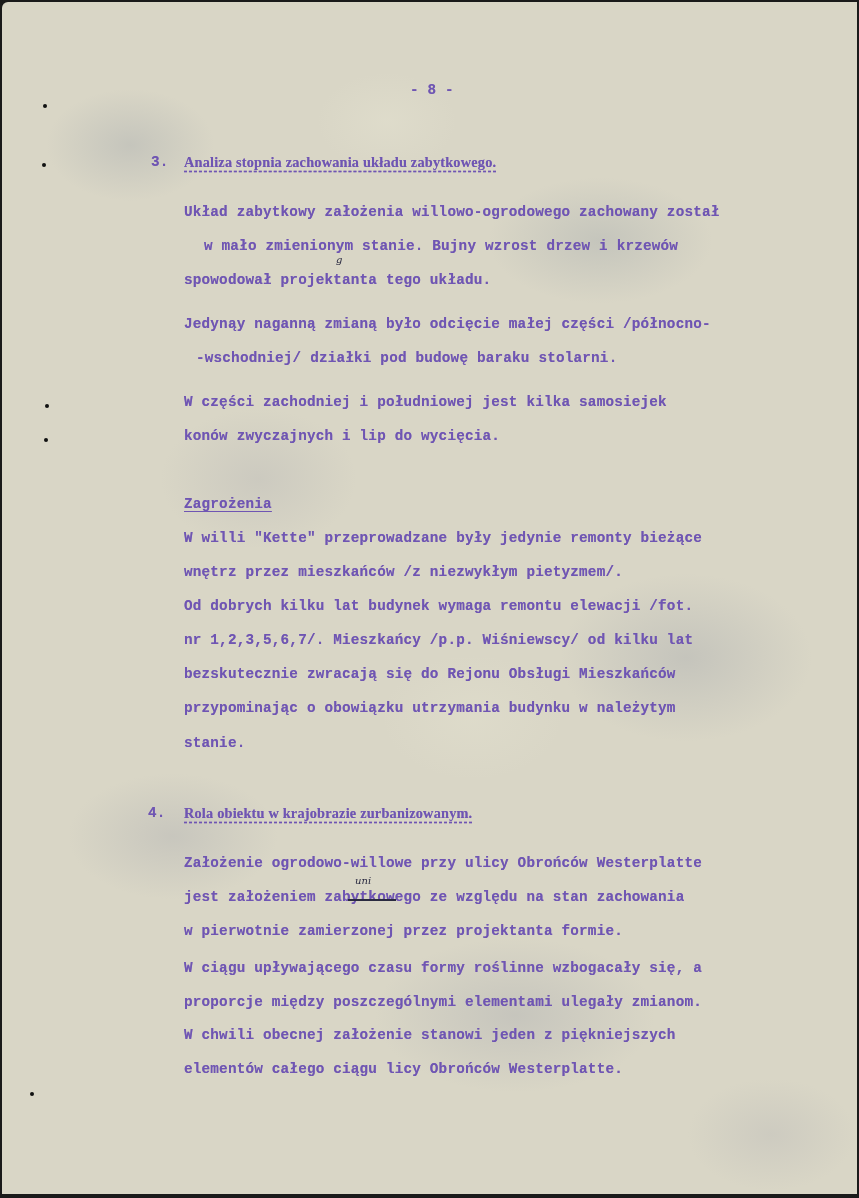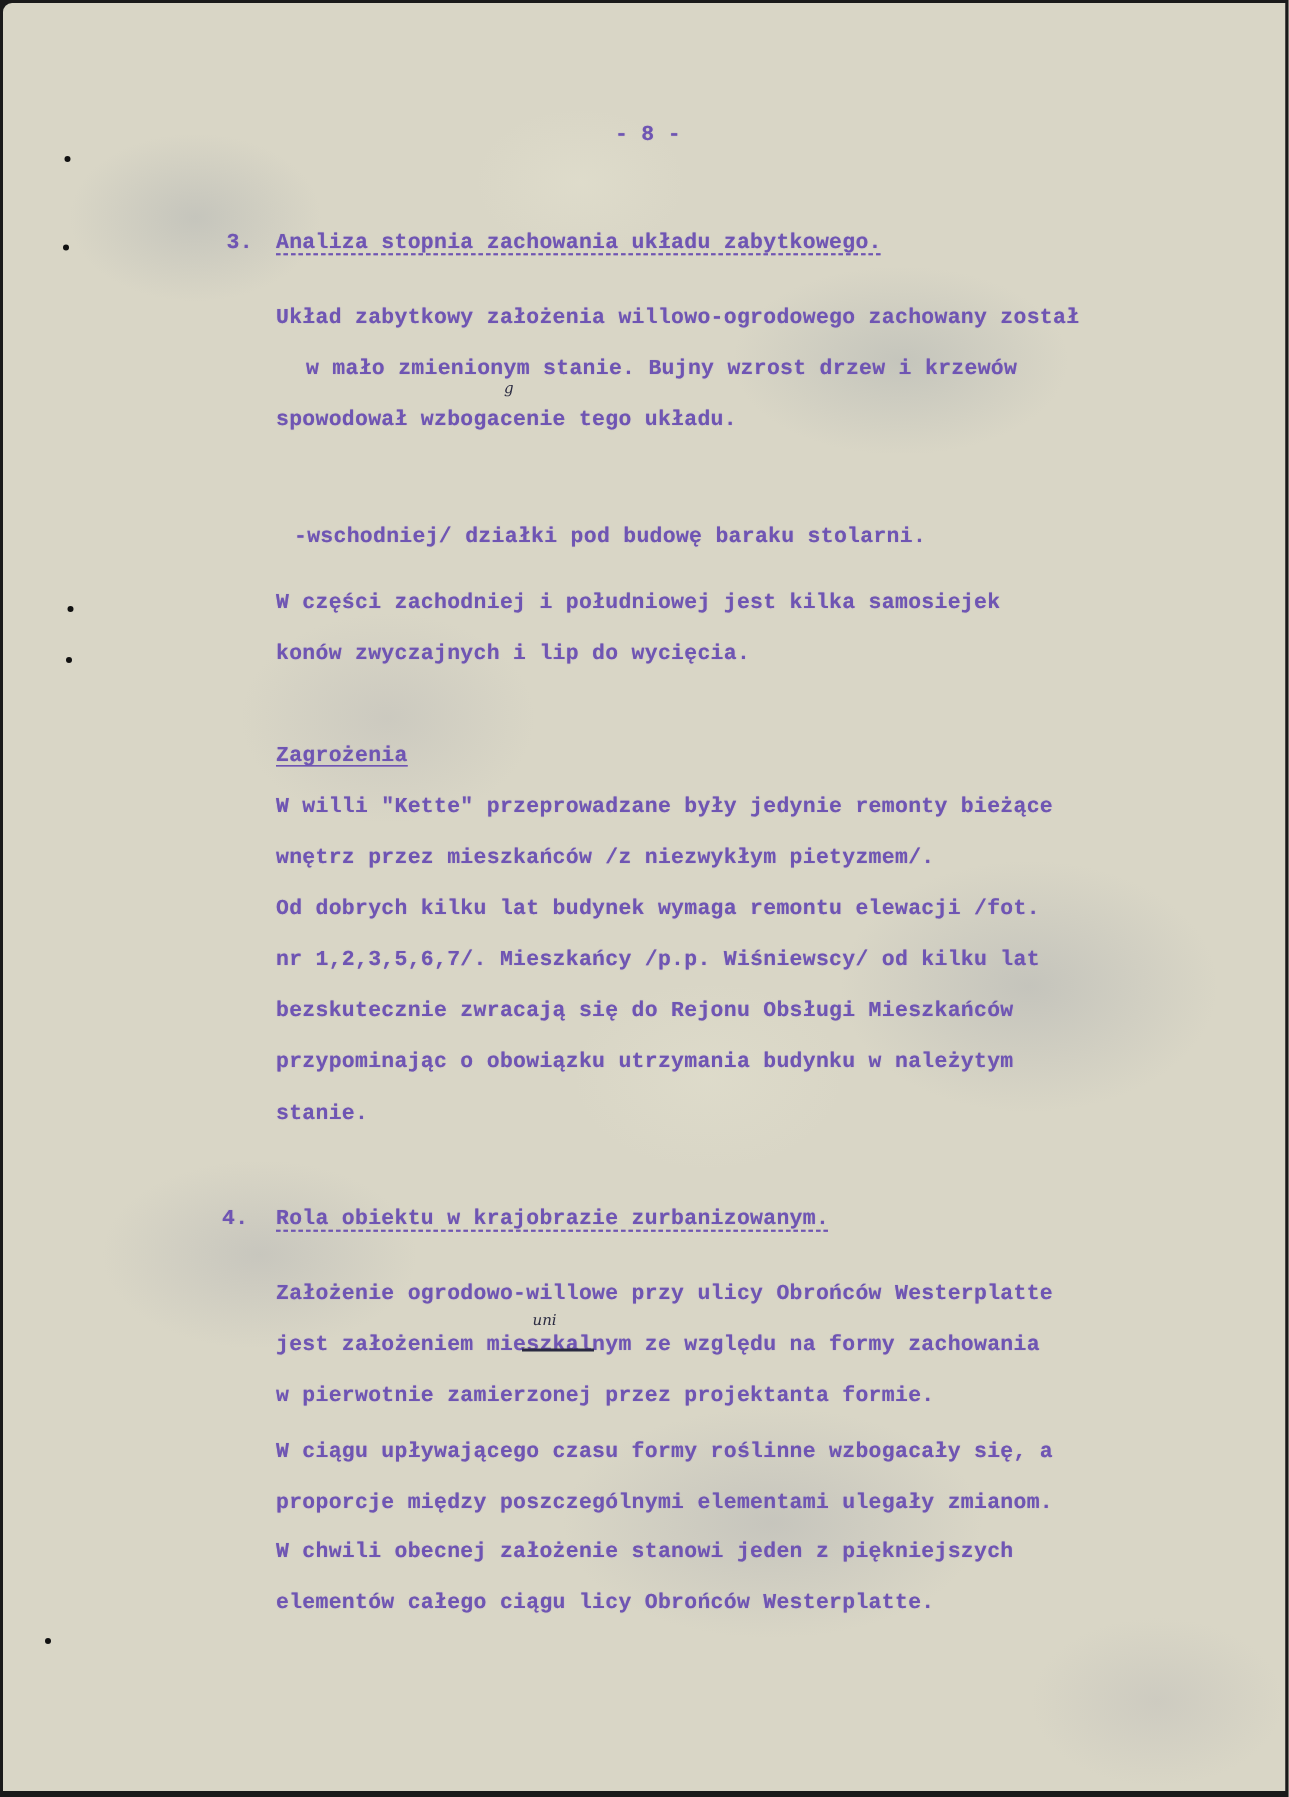--- a/index.html
+++ b/index.html
@@ -26,21 +26,21 @@
     .txt {
       position: absolute;
       font-family: "Liberation Mono", "DejaVu Sans Mono", monospace;
       font-size: 14.3px;
       font-weight: bold;
       color: #6f55b3;
       white-space: pre;
       letter-spacing: 0.2px;
       text-shadow: 0 0 0.6px rgba(111,85,179,0.6);
     }
-    .head { text-decoration: underline; text-decoration-style: dashed; text-underline-offset: 4px; }
+    .head { text-decoration: underline; text-decoration-style: dashed; text-underline-offset: 4px; font-family: Liberation Serif, serif; }
     .dot { position: absolute; width: 4px; height: 4px; border-radius: 50%; background: #111; }
     .hand {
       position: absolute; font-family: "DejaVu Serif", serif; font-size: 10px;
       color: #2a2a40; font-style: italic;
     }
     .strike { position: absolute; height: 1.5px; background: #2a2a40; }
   </style>
 </head>
 <body>
 
@@ -52,42 +52,43 @@
   <div class="dot" style="left:42px;top:436px;"></div>
   <div class="dot" style="left:28px;top:1090px;"></div>
 
   <div class="txt" style="left:408px;top:80px;">- 8 -</div>
 
   <div class="txt" style="left:149px;top:152px;">3.</div>
   <div class="txt head" style="left:182px;top:152px;">Analiza stopnia zachowania układu zabytkowego.</div>
 
   <div class="txt" style="left:182px;top:202px;">Układ zabytkowy założenia willowo-ogrodowego zachowany został</div>
   <div class="txt" style="left:182px;top:236px;margin-left:20px;">w mało zmienionym stanie. Bujny wzrost drzew i krzewów</div>
-  <div class="txt" style="left:182px;top:270px;">spowodował wzbogacenie tego układu.</div>
+  <div class="txt" style="left:182px;top:270px;">spowodował projektanta tego układu.</div>
   <div class="hand" style="left:334px;top:252px;">g</div>
 
+  <div class="txt" style="left:182px;top:314px;">Jedynąy naganną zmianą było odcięcie małej części /północno-</div>
   <div class="txt" style="left:178px;top:348px;margin-left:16px;">-wschodniej/ działki pod budowę baraku stolarni.</div>
 
   <div class="txt" style="left:182px;top:392px;">W części zachodniej i południowej jest kilka samosiejek</div>
   <div class="txt" style="left:182px;top:426px;">konów zwyczajnych i lip do wycięcia.</div>
 
   <div class="txt" style="left:182px;top:494px;text-decoration:underline;text-underline-offset:3px;">Zagrożenia</div>
   <div class="txt" style="left:182px;top:528px;">W willi "Kette" przeprowadzane były jedynie remonty bieżące</div>
   <div class="txt" style="left:182px;top:562px;">wnętrz przez mieszkańców /z niezwykłym pietyzmem/.</div>
   <div class="txt" style="left:182px;top:596px;">Od dobrych kilku lat budynek wymaga remontu elewacji /fot.</div>
   <div class="txt" style="left:182px;top:630px;text-align:right;">nr 1,2,3,5,6,7/. Mieszkańcy /p.p. Wiśniewscy/ od kilku lat</div>
   <div class="txt" style="left:182px;top:664px;">bezskutecznie zwracają się do Rejonu Obsługi Mieszkańców</div>
   <div class="txt" style="left:182px;top:698px;">przypominając o obowiązku utrzymania budynku w należytym</div>
   <div class="txt" style="left:182px;top:733px;">stanie.</div>
 
   <div class="txt" style="left:146px;top:803px;">4.</div>
   <div class="txt" style="left:182px;top:853px;">Założenie ogrodowo-willowe przy ulicy Obrońców Westerplatte</div>
 
   <div class="txt head" style="left:182px;top:803px;">Rola obiektu w krajobrazie zurbanizowanym.</div>
-  <div class="txt" style="left:182px;top:887px;">jest założeniem mieszkalnym ze względu na formy zachowania</div>
+  <div class="txt" style="left:182px;top:887px;">jest założeniem zabytkowego ze względu na stan zachowania</div>
   <div class="hand" style="left:353px;top:873px;">uni</div>
   <div class="strike" style="left:346px;top:897px;width:48px;"></div>
   <div class="txt" style="left:182px;top:921px;">w pierwotnie zamierzonej przez projektanta formie.</div>
   <div class="txt" style="left:182px;top:958px;">W ciągu upływającego czasu formy roślinne wzbogacały się, a</div>
   <div class="txt" style="left:182px;top:992px;">proporcje między poszczególnymi elementami ulegały zmianom.</div>
   <div class="txt" style="left:182px;top:1025px;">W chwili obecnej założenie stanowi jeden z piękniejszych</div>
   <div class="txt" style="left:182px;top:1059px;">elementów całego ciągu licy Obrońców Westerplatte.</div>
 </div>
 
 </body></html>

